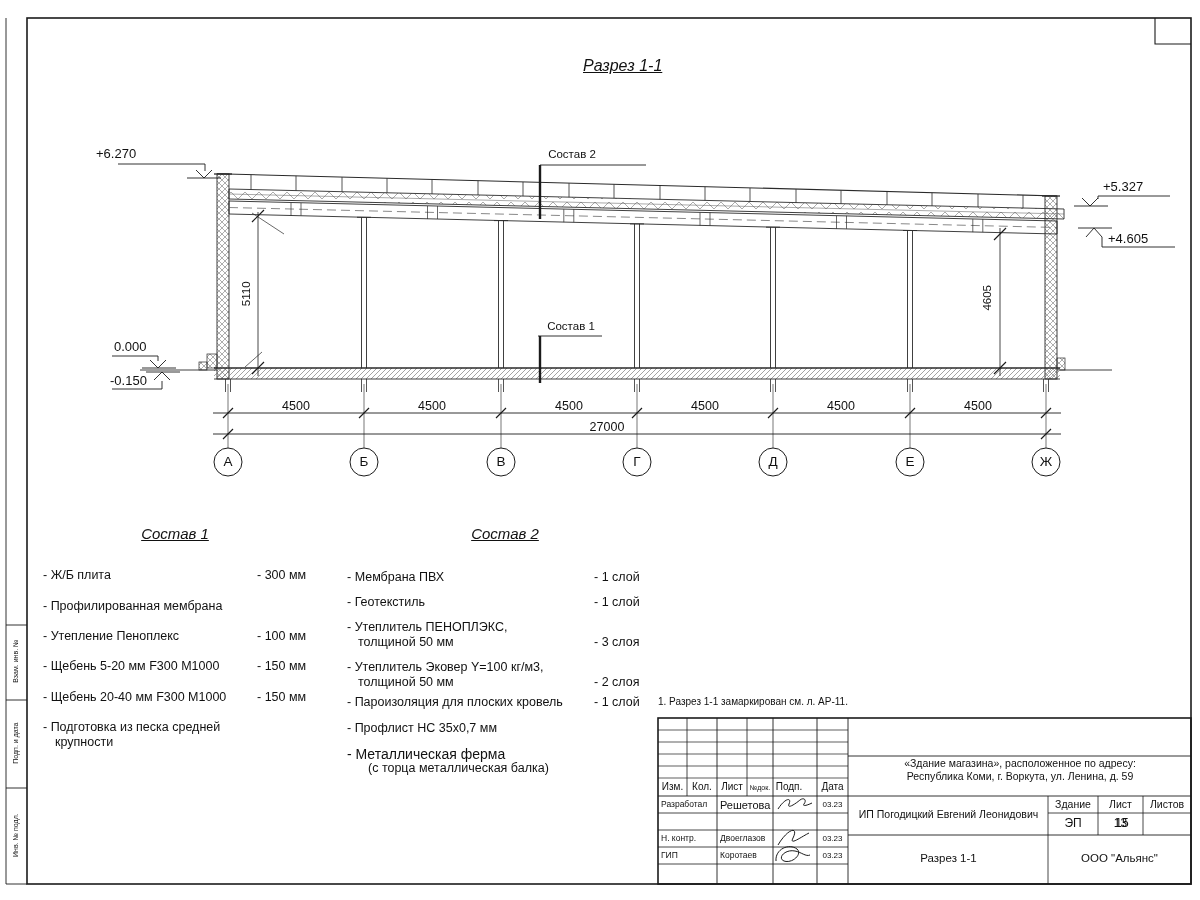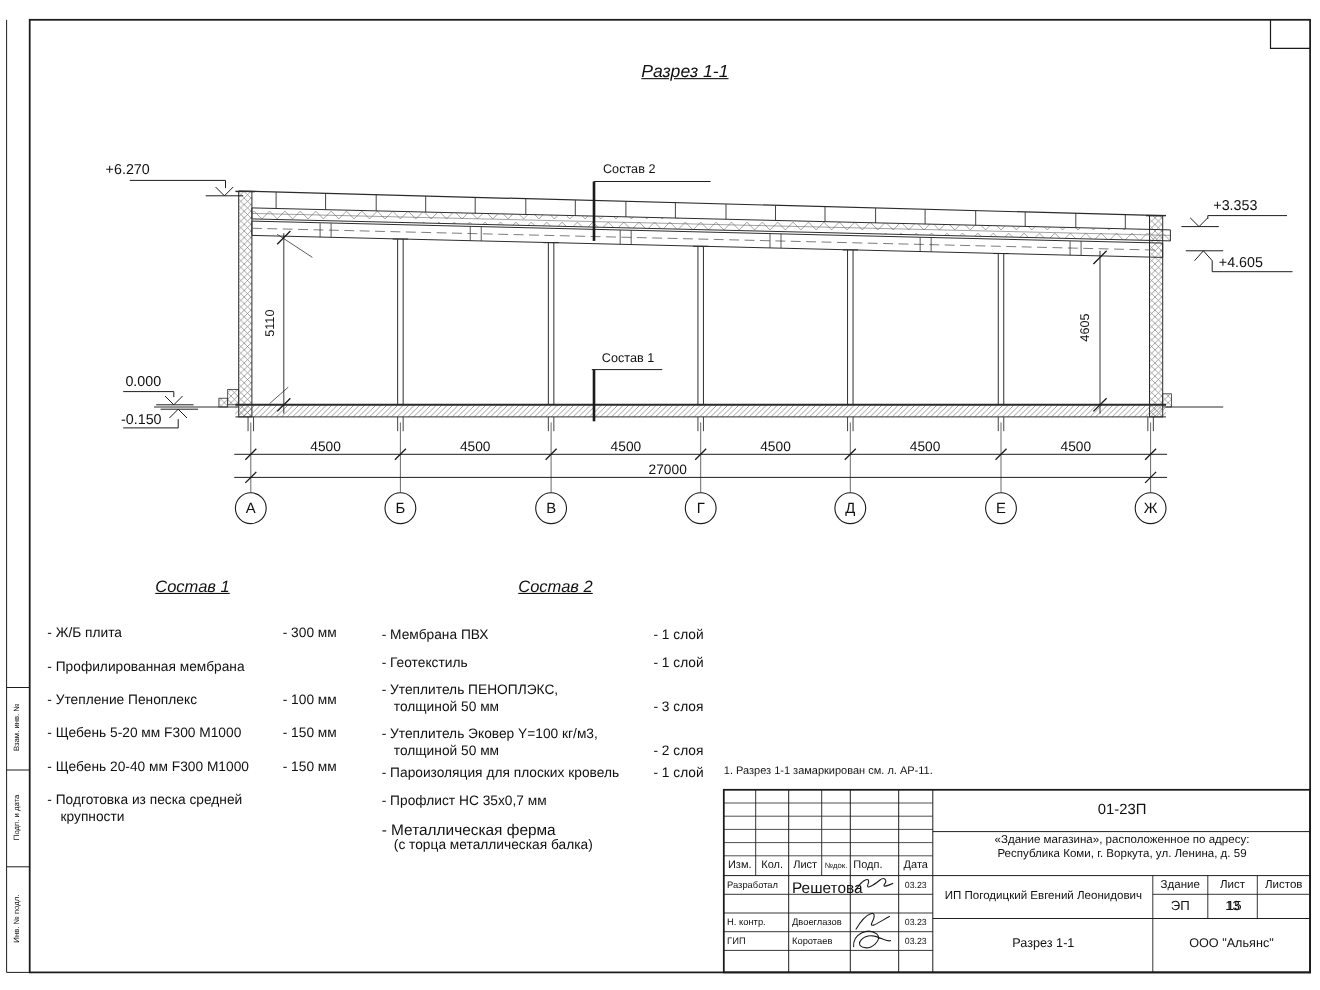--- a/index.html
+++ b/index.html
@@ -128,21 +128,21 @@
     <path d="M778,845 C788,828 799,826 793,838 C789,846 801,837 809,833"></path>
     <path d="M776,861 C775,849 789,843 797,849 C803,854 792,864 784,861 C777,858 785,849 795,851 C801,852 806,857 810,855"></path>
   </g>
 </svg>
 
 <div class="t it u" style="left:583px;top:57px;width:120px;font-size:16px">Разрез 1-1</div>
 
 <div class="t" style="left:96px;top:146px;font-size:13px">+6.270</div>
 <div class="t" style="left:114px;top:339px;font-size:13px">0.000</div>
 <div class="t" style="left:110px;top:373px;font-size:13px">-0.150</div>
-<div class="t" style="left:1103px;top:179px;font-size:13px">+3.353</div>
+<div class="t" style="left:1103px;top:179px;font-size:13px">+5.327</div>
 <div class="t" style="left:1108px;top:231px;font-size:13px">+4.605</div>
 
 <div class="t c" style="left:541px;top:148px;width:62px;font-size:11.5px">Состав 2</div>
 <div class="t c" style="left:539px;top:320px;width:64px;font-size:11.5px">Состав 1</div>
 
 <div class="t c rot" style="left:225px;top:287px;width:44px;font-size:11.5px">5110</div>
 <div class="t c rot" style="left:966px;top:291px;width:44px;font-size:11.5px">4605</div>
 
 <div class="t c" style="left:266px;top:399px;width:60px;font-size:12.5px">4500</div>
 <div class="t c" style="left:402px;top:399px;width:60px;font-size:12.5px">4500</div>
@@ -181,42 +181,41 @@
 <div class="t" style="left:347px;top:620px;font-size:12.5px">- Утеплитель ПЕНОПЛЭКС,</div>
 <div class="t" style="left:358px;top:635px;font-size:12.5px">толщиной 50 мм</div>
 <div class="t" style="left:594px;top:635px;font-size:12.5px">- 3 слоя</div>
 <div class="t" style="left:347px;top:660px;font-size:12.5px">- Утеплитель Эковер Y=100 кг/м3,</div>
 <div class="t" style="left:358px;top:675px;font-size:12.5px">толщиной 50 мм</div>
 <div class="t" style="left:594px;top:675px;font-size:12.5px">- 2 слоя</div>
 <div class="t" style="left:347px;top:695px;font-size:12.5px">- Пароизоляция для плоских кровель</div>
 <div class="t" style="left:594px;top:695px;font-size:12.5px">- 1 слой</div>
 <div class="t" style="left:347px;top:721px;font-size:12.5px">- Профлист НС 35х0,7 мм</div>
 <div class="t" style="left:347px;top:746px;font-size:14px">- Металлическая ферма</div>
-<div class="t" style="left:358px;top:761px;font-size:12.5px">(с торца металлическая балка)</div>
+<div class="t" style="left:368px;top:761px;font-size:12.5px">(с торца металлическая балка)</div>
 
 <div class="t" style="left:658px;top:696px;font-size:10px">1. Разрез 1-1 замаркирован см. л. АР-11.</div>
 
 <div class="t c" style="left:658px;top:781px;width:29px;font-size:10px">Изм.</div>
 <div class="t c" style="left:687px;top:781px;width:30px;font-size:10px">Кол.</div>
 <div class="t c" style="left:717px;top:781px;width:30px;font-size:10px">Лист</div>
 <div class="t c" style="left:747px;top:784px;width:26px;font-size:7px">№док.</div>
 <div class="t c" style="left:773px;top:781px;width:32px;font-size:10px">Подп.</div>
 <div class="t c" style="left:817px;top:781px;width:31px;font-size:10px">Дата</div>
 
 <div class="t" style="left:661px;top:799px;font-size:8.5px">Разработал</div>
-<div class="t" style="left:720px;top:799px;font-size:14px">Решетова</div>
+<div class="t" style="left:720px;top:799px;font-size:11px">Решетова</div>
 <div class="t c" style="left:817px;top:800px;width:31px;font-size:8px">03.23</div>
 <div class="t" style="left:661px;top:833px;font-size:8.5px">Н. контр.</div>
 <div class="t" style="left:720px;top:833px;font-size:8.5px">Двоеглазов</div>
 <div class="t c" style="left:817px;top:834px;width:31px;font-size:8px">03.23</div>
 <div class="t" style="left:661px;top:850px;font-size:8.5px">ГИП</div>
 <div class="t" style="left:720px;top:850px;font-size:8.5px">Коротаев</div>
 <div class="t c" style="left:817px;top:851px;width:31px;font-size:8px">03.23</div>
 
-<div class="t c" style="left:849px;top:728px;width:342px;font-size:13.5px">01-23П</div>
 <div class="t c" style="left:849px;top:757px;width:342px;font-size:10.5px">«Здание магазина», расположенное по адресу:</div>
 <div class="t c" style="left:849px;top:770px;width:342px;font-size:10.5px">Республика Коми, г. Воркута, ул. Ленина, д. 59</div>
 <div class="t c" style="left:850px;top:808px;width:197px;font-size:10.5px">ИП Погодицкий Евгений Леонидович</div>
 <div class="t c" style="left:1048px;top:798px;width:50px;font-size:10.5px">Здание</div>
 <div class="t c" style="left:1098px;top:798px;width:45px;font-size:10.5px">Лист</div>
 <div class="t c" style="left:1143px;top:798px;width:48px;font-size:10.5px">Листов</div>
 <div class="t c" style="left:1048px;top:816px;width:50px;font-size:12px">ЭП</div>
 <div class="t c" style="left:1098px;top:816px;width:45px;font-size:12px">13</div>
 <div class="t c" style="left:1098px;top:816px;width:48px;font-size:12px">15</div>
 <div class="t c" style="left:849px;top:852px;width:199px;font-size:11.5px">Разрез 1-1</div>

